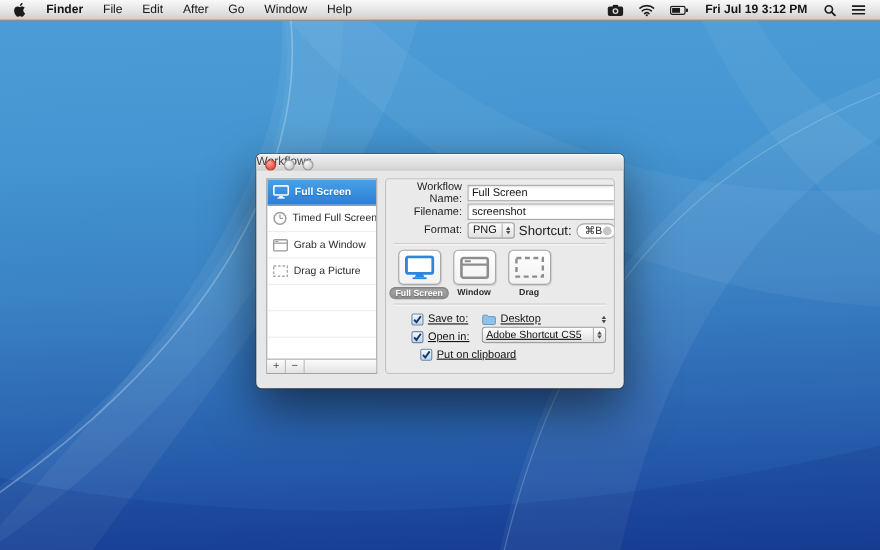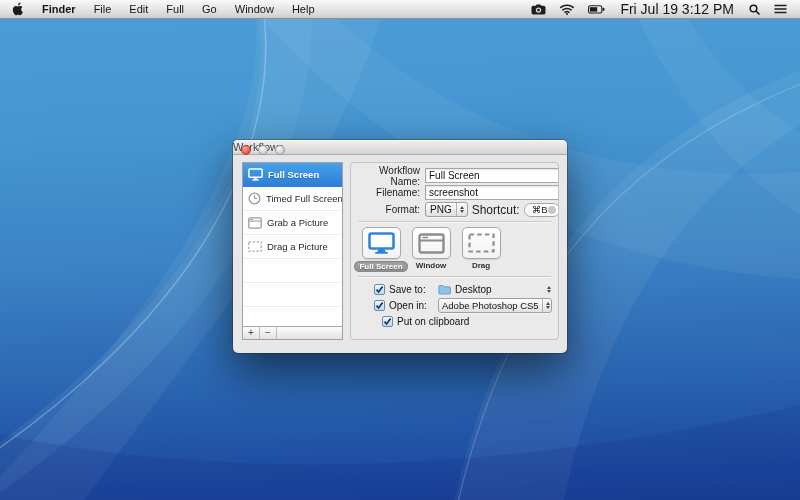--- a/index.html
+++ b/index.html
@@ -15,21 +15,21 @@
   .menubar { position:absolute; top:0; left:0; right:0; height:19px;
     background:linear-gradient(#f9f9f9,#dedede 70%,#cccccc);
     border-bottom:1px solid #8f8f8f;
     display:flex; align-items:center; font-size:11px; color:#151515; z-index:10; }
   .mb-left { display:flex; height:100%; }
   .mb-apple { padding:0 9px 0 12px; display:flex; align-items:center; height:100%; }
   .mb-item { padding:0 9px; height:100%; display:flex; align-items:center; }
   .mb-item.app { font-weight:bold; }
   .mb-right { margin-left:auto; display:flex; align-items:center; height:100%; padding-right:6px; }
   .mb-status { padding:0 7px; display:flex; align-items:center; height:100%; }
-  .mb-time { padding:0 8px; font-size:14px; }
+  .mb-time { padding:0 8px; font-size:11px;font-weight:bold; }
 
   
   .window { position:absolute; left:233px; top:140px; width:334px; height:213px;
     border-radius:5px; background:#e7e7e7;
     box-shadow:0 18px 45px rgba(0,0,0,.55), 0 0 0 1px rgba(60,60,60,.45); z-index:5; }
   .titlebar { height:15px; border-radius:5px 5px 0 0;
     background:linear-gradient(#f1f1f1,#d4d4d4);
     border-bottom:1px solid #ababab; box-shadow:inset 0 1px 0 rgba(255,255,255,.85);
     position:relative; display:flex; align-items:center; justify-content:flex-start; }
   .win-title { font-size:11px; color:#404040; text-shadow:0 1px 0 rgba(255,255,255,.8); }
@@ -85,22 +85,22 @@
   .modes { display:flex; gap:6px; padding-left:1px; }
   .mode { width:44px; display:flex; flex-direction:column; align-items:center; }
   .mode-btn { width:39px; height:32px; background:linear-gradient(#ffffff,#f2f2f2);
     border:1px solid #a8a8a8; border-radius:5px; display:flex; align-items:center; justify-content:center;
     box-shadow:0 1px 1px rgba(0,0,0,.12); }
   .mode-label { font-size:8px; font-weight:bold; color:#2f2f2f; margin-top:2px; white-space:nowrap; }
   .mode.selected .mode-label { background:linear-gradient(#ababab,#8c8c8c); color:#fff;
     border-radius:8px; padding:1px 5px; box-shadow:inset 0 1px 2px rgba(0,0,0,.3); text-shadow:0 1px 1px rgba(0,0,0,.3); }
 
   .after-title { font-size:10px; color:#1d1d1d; margin:2px 0 3px; }
-  .arow { display:flex; align-items:center; margin-left:16px; height:14px; margin-bottom:2px;
-    font-size:10px; color:#111; }
+  .arow { display:flex; align-items:flex-end; margin-left:16px; height:14px; margin-bottom:2px;
+    font-size:10px; color:#111;text-decoration:underline; }
   .arow.indent { margin-left:24px; }
   .lblgrp { display:flex; align-items:center; width:60px; flex-shrink:0; }
   .checkbox { width:11px; height:11px; border:1px solid #6d87a8; border-radius:2px;
     background:linear-gradient(#f2f8fd,#b9d6f3); display:flex; align-items:center; justify-content:center;
     margin-right:4px; flex-shrink:0; }
   .saveto { display:flex; align-items:center; width:114px; margin-left:4px; }
   .saveto .txt { margin-left:4px; }
   .openin { width:114px; margin-left:4px; }
   .openin .ptext { flex:1; padding:0 3px; font-size:9.5px; }
 </style>
@@ -124,21 +124,21 @@
   <div class="mb-left">
     <div class="mb-apple">
       <svg width="12" height="14" viewBox="0 0 17 20">
         <path fill="#1a1a1a" d="M13.06 10.64c-.03-2.22 1.81-3.29 1.89-3.34-1.03-1.51-2.64-1.71-3.21-1.74-1.37-.14-2.67.8-3.36.8-.69 0-1.76-.78-2.9-.76-1.49.02-2.86.87-3.63 2.2-1.55 2.69-.4 6.67 1.11 8.85.74 1.07 1.62 2.27 2.78 2.23 1.11-.05 1.53-.72 2.88-.72s1.72.72 2.9.7c1.2-.02 1.96-1.09 2.69-2.16.85-1.24 1.2-2.44 1.22-2.5-.03-.01-2.34-.9-2.37-3.56z"></path>
         <path fill="#1a1a1a" d="M11.19 3.67c.61-.74 1.02-1.77.91-2.8-.88.04-1.94.59-2.57 1.33-.56.65-1.06 1.7-.93 2.7.98.08 1.98-.5 2.59-1.23z"></path>
       </svg>
     </div>
     <div class="mb-item app">Finder</div>
     <div class="mb-item">File</div>
     <div class="mb-item">Edit</div>
-    <div class="mb-item">Full</div>
+    <div class="mb-item">After</div>
     <div class="mb-item">Go</div>
     <div class="mb-item">Window</div>
     <div class="mb-item">Help</div>
   </div>
   <div class="mb-right">
     <div class="mb-status">
       <svg width="15" height="11" viewBox="0 0 15 11">
         <rect x="5" y="0.4" width="5" height="2.4" rx="1" fill="#1f1f1f"></rect>
         <rect x="0.5" y="1.8" width="14" height="8.7" rx="1.8" fill="#1f1f1f"></rect>
         <circle cx="7.5" cy="6.1" r="2.7" fill="#d9d9d9"></circle>
@@ -212,21 +212,21 @@
           <span>Timed Full Screen</span>
         </div>
         <div class="srow">
           <span class="sicon">
             <svg width="14" height="12" viewBox="0 0 18 15">
               <rect x="1" y="1" width="16" height="13" rx="1.5" fill="none" stroke="#9b9b9b" stroke-width="1.6"></rect>
               <line x1="1" y1="5" x2="17" y2="5" stroke="#9b9b9b" stroke-width="1.4"></line>
               <line x1="3" y1="3" x2="6.5" y2="3" stroke="#9b9b9b" stroke-width="1.2"></line>
             </svg>
           </span>
-          <span>Grab a Picture</span>
+          <span>Grab a Window</span>
         </div>
         <div class="srow">
           <span class="sicon">
             <svg width="14" height="11" viewBox="0 0 18 14">
               <rect x="1" y="1" width="16" height="12" fill="none" stroke="#a8a8a8" stroke-width="1.6" stroke-dasharray="3 2.2"></rect>
             </svg>
           </span>
           <span>Drag a Picture</span>
         </div>
         <div class="srow"></div>
@@ -328,21 +328,21 @@
       <div class="arow">
         <div class="lblgrp">
           <span class="checkbox">
             <svg width="9" height="9" viewBox="0 0 9 9">
               <path d="M1.5 4.6 L3.6 7 L7.6 1.4" fill="none" stroke="#16365c" stroke-width="1.7"></path>
             </svg>
           </span>
           <span>Open in:</span>
         </div>
         <div class="popup openin">
-          <span class="ptext">Adobe Photoshop CS5</span>
+          <span class="ptext">Adobe Shortcut CS5</span>
           <span class="pstep">
               <span class="tri-up"></span>
               <span class="tri-dn"></span>
             </span>
         </div>
       </div>
 
       <div class="arow indent">
         <span class="checkbox">
           <svg width="9" height="9" viewBox="0 0 9 9">

